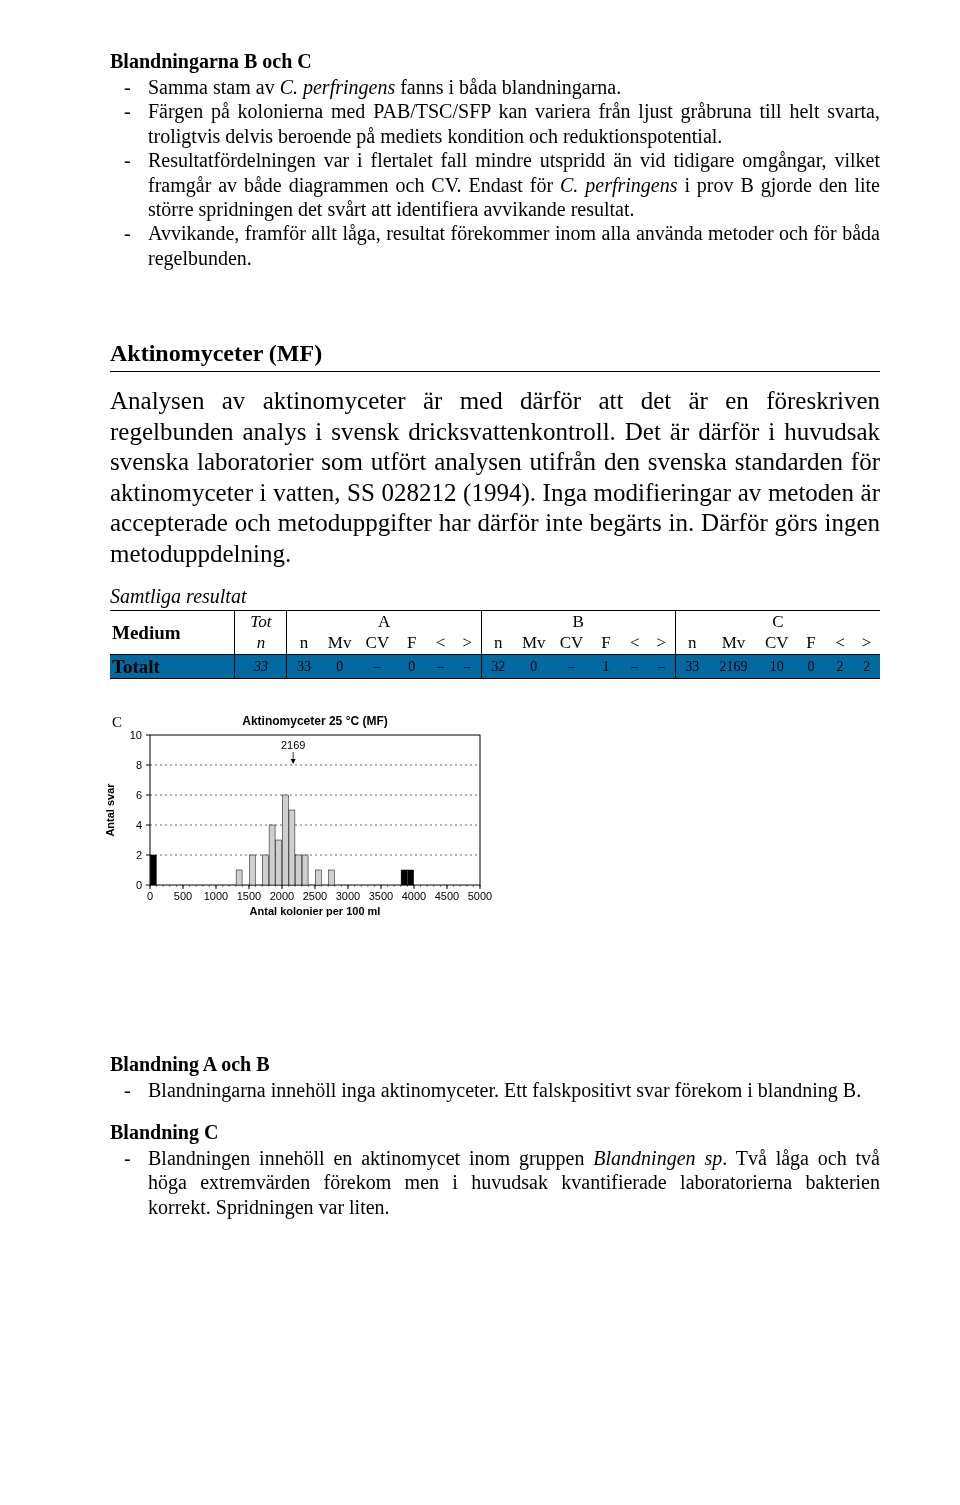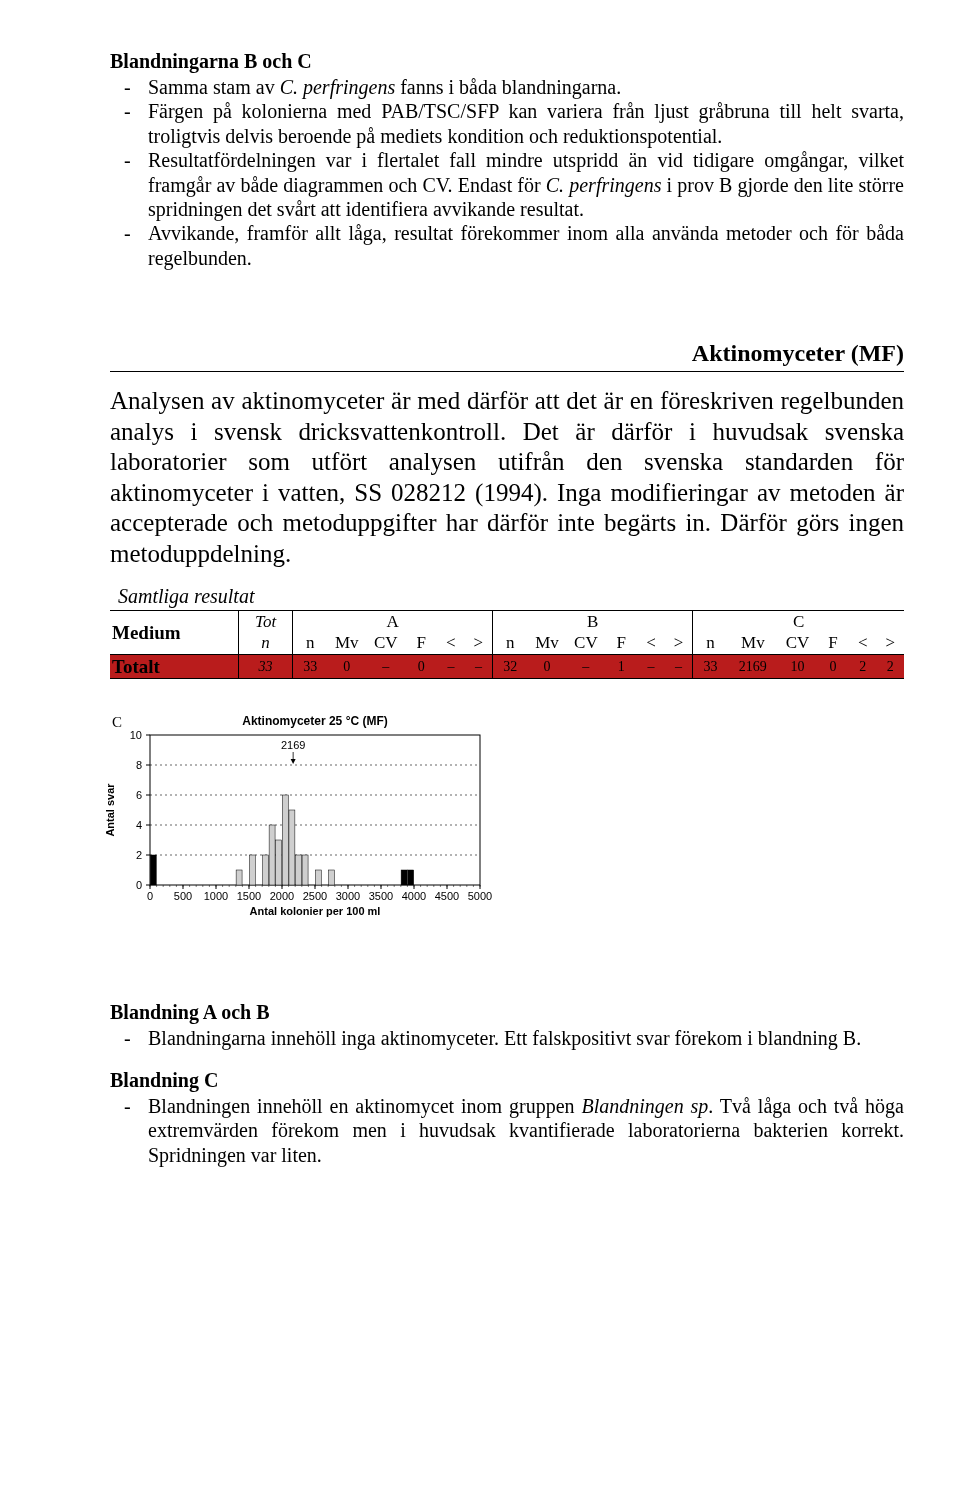--- a/index.html
+++ b/index.html
@@ -4,21 +4,21 @@
   <style>
     body {
       margin: 0;
       padding: 0;
       background: #fff;
       font-family: "Times New Roman", Times, serif;
       color: #000;
       width: 960px;
     }
     .page {
-      padding: 50px 56px 30px 110px;
+      padding: 50px 80px 30px 110px;
       box-sizing: border-box;
     }
     .section-heading {
       font-weight: bold;
       font-size: 20px;
       margin: 0 0 2px 0;
     }
     .sub-heading {
       font-weight: bold;
       font-size: 20px;
@@ -38,57 +38,56 @@
       width: 24px;
       flex: 0 0 24px;
     }
     .bullet-text {
       flex: 1;
     }
     .big-heading {
       font-weight: bold;
       font-size: 24px;
       margin: 70px 0 4px 0;
-      text-align: right;
     }
     .hr-line {
       border: none;
       border-top: 1px solid #000;
       margin: 0 0 14px 0;
     }
     .body-para {
       font-size: 25px;
       line-height: 1.22;
       margin: 0 0 10px 0;
       text-align: justify;
     }
     .italic-heading {
       font-style: italic;
       font-size: 20px;
-      margin: 16px 0 2px 8px;
+      margin: 16px 0 2px 0;
     }
     
     .data-table {
       border-collapse: collapse;
       width: 100%;
       font-size: 17px;
     }
     .data-table th, .data-table td {
       padding: 0;
       text-align: center;
       font-weight: normal;
       line-height: 1.25;
     }
     .data-table .thick-top td, .data-table .thick-top th { border-top: 1.5px solid #000; }
     .data-table .thin-top td, .data-table .thin-top th { border-top: 0.8px solid #000; }
     .data-table .thick-bottom td, .data-table .thick-bottom th { border-bottom: 1.5px solid #000; }
     .data-table .medium-col { text-align: left; padding-left: 2px; font-weight: bold; font-size: 19px; }
     .tot-cell { border-left: 1px solid #000; border-right: 1px solid #000; font-style: italic; }
     .group-cell { border-right: 1px solid #000; }
-    .hl-row td { background: #b91c1c; }
+    .hl-row td { background: #0369a1; }
     .data-row td { font-size: 14px; }
     .data-row .medium-col { font-weight: bold; }
     
     .chart-wrap {
       margin-top: 28px;
       margin-left: -20px;
     }
     .chart-svg {
       display: block;
     }
@@ -298,21 +297,21 @@
         <text x="203.154" y="42" text-anchor="middle" font-size="11" font-family="Arial">2169</text>
         <line x1="203.154" y1="45" x2="203.154" y2="55" stroke="#000" stroke-width="0.8"></line>
         <path d="M 203.154 57 L 200.654 52 L 205.654 52 Z" fill="#000"></path>
         <text x="225" y="18" text-anchor="middle" font-size="12" font-weight="bold" font-family="Arial">Aktinomyceter 25 °C (MF)</text>
         <text x="22" y="20" font-size="15" font-family="Times New Roman">C</text>
         <text x="225" y="208" text-anchor="middle" font-size="11" font-weight="bold" font-family="Arial">Antal kolonier per 100 ml</text>
         <text x="0" y="0" text-anchor="middle" font-size="11" font-weight="bold" font-family="Arial" transform="translate(24,103) rotate(-90)">Antal svar</text>
       </svg>
   </div>
 
-  <div class="sub-heading" style="margin-top:64px">Blandning A och B</div>
+  <div class="sub-heading" style="margin-top:116px">Blandning A och B</div>
   <div class="bullet-list">
     <div class="bullet-row">
       <div class="bullet-dash">-</div>
       <div class="bullet-text">Blandningarna innehöll inga aktinomyceter. Ett falskpositivt svar förekom i blandning B.</div>
     </div>
   </div>
 
   <div class="sub-heading">Blandning C</div>
   <div class="bullet-list">
     <div class="bullet-row">

